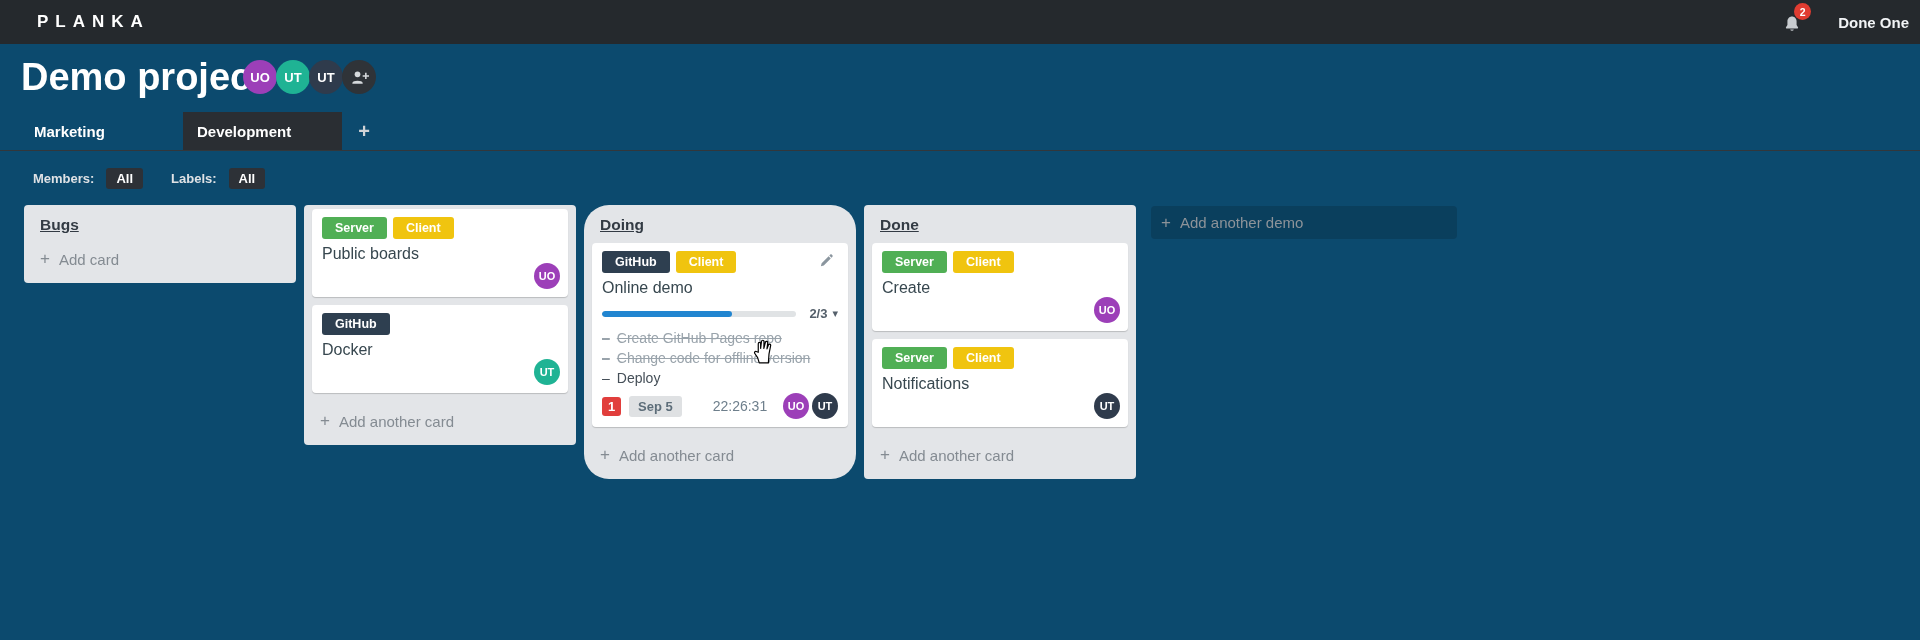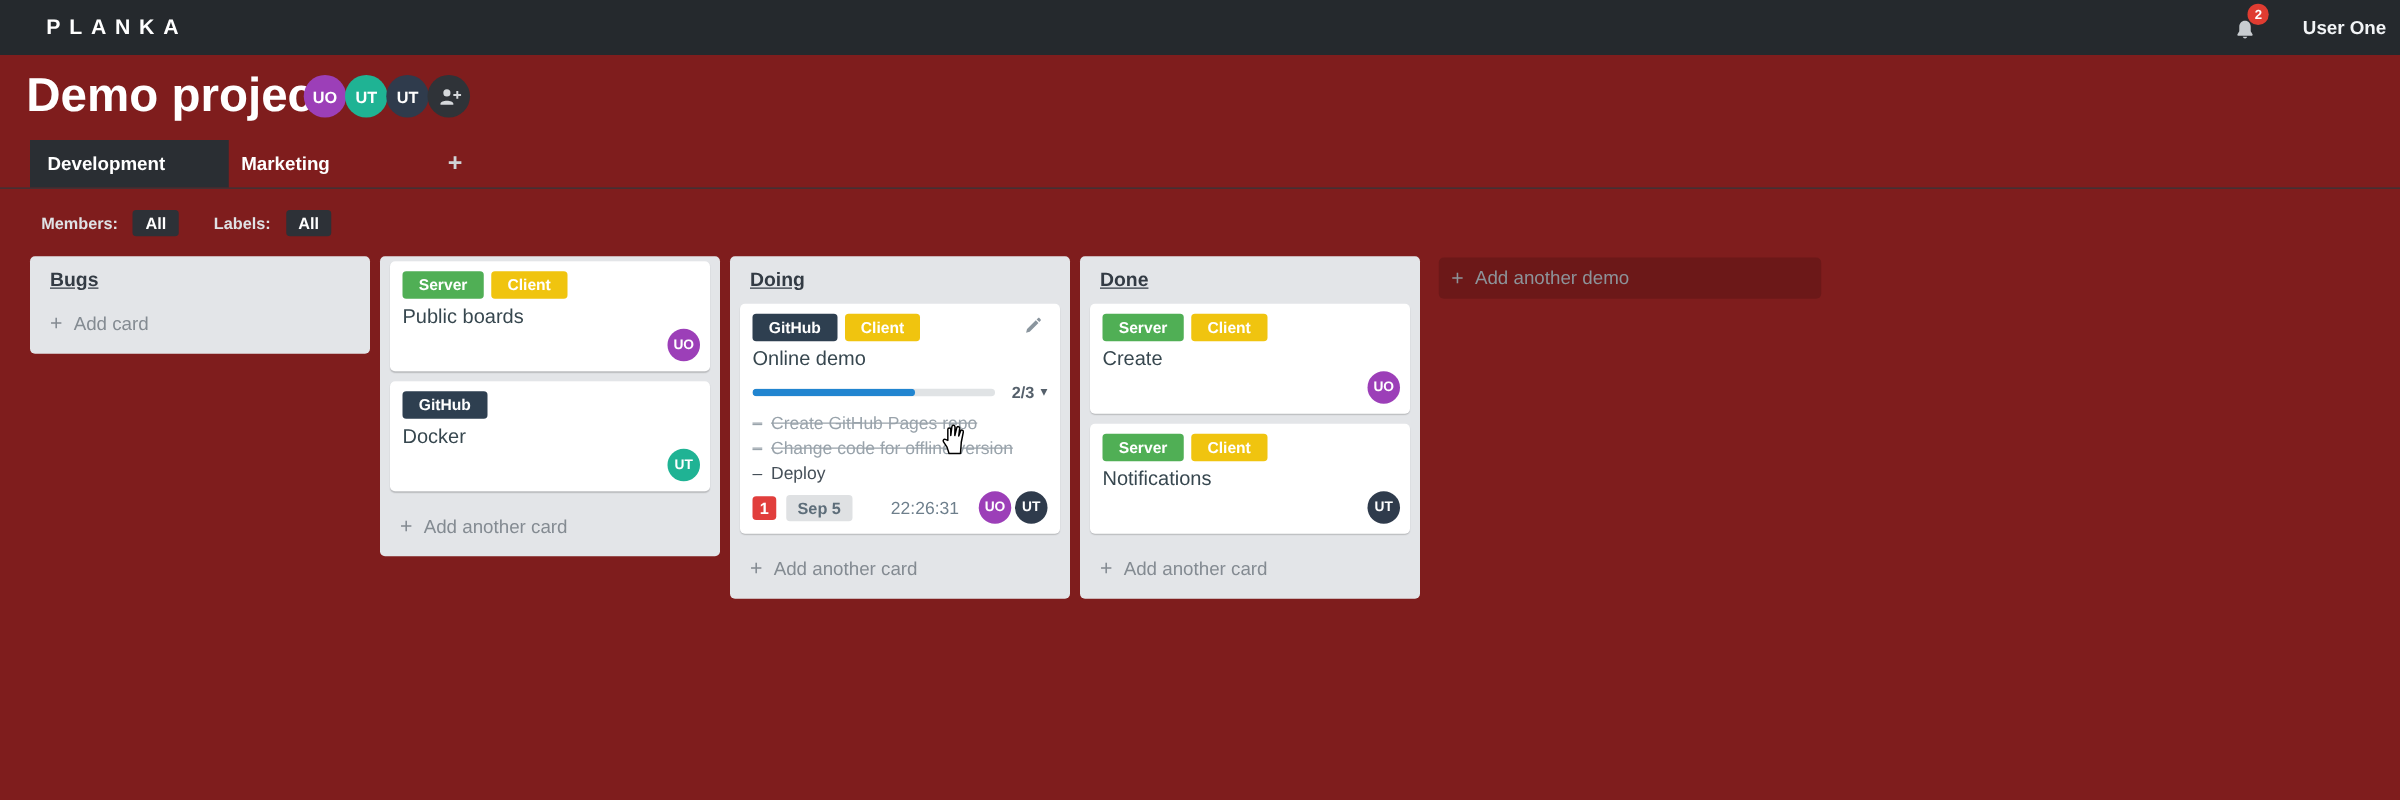--- a/index.html
+++ b/index.html
@@ -1,19 +1,19 @@
 <!DOCTYPE html>
 <html><head>
 <meta charset="utf-8">
 <style>
   * { margin:0; padding:0; box-sizing:border-box; }
   html,body { background:#111; }
   .screen {
     position:relative; width:1920px; height:640px; overflow:hidden;
-    background:#7f1d1d; font-family:"Liberation Sans", sans-serif;
+    background:#0c4a6e; font-family:"Liberation Sans", sans-serif;
     -webkit-font-smoothing:antialiased;
   }
   
   .topbar { position:absolute; left:0; top:0; width:1920px; height:44px; background:#25292d; z-index:5; display:flex; align-items:center; }
   .logo { position:absolute; left:37px; top:0; height:44px; line-height:44px; color:#fff; font-size:17px; font-weight:700; letter-spacing:7px; cursor:pointer; }
   .topbar-right { position:absolute; right:11px; top:0; height:44px; display:flex; align-items:center; gap:30px; }
   .bell-wrap { position:relative; width:26px; height:30px; cursor:pointer; }
   .bell-wrap svg { position:absolute; left:0; bottom:2px; }
   .notif-badge { position:absolute; left:12px; top:-4px; min-width:17px; height:17px; border-radius:50%; background:#e03c31; color:#fff; font-size:10.5px; font-weight:700; display:flex; align-items:center; justify-content:center; }
   .user-name { color:#f2f4f6; font-size:15px; font-weight:600; cursor:pointer; }
@@ -81,21 +81,21 @@
   <header class="topbar">
     <div class="logo">PLANKA</div>
     <div class="topbar-right">
       <div class="bell-wrap">
         <svg width="20" height="22" viewBox="0 0 24 24">
           <path fill="#c8ccd0" d="M12 3c-3.3 0-5.5 2.6-5.5 5.8v4.4L4.8 16c-.4.7.1 1.5.9 1.5h12.6c.8 0 1.3-.8.9-1.5l-1.7-2.8V8.8C17.5 5.6 15.3 3 12 3z"></path>
           <path fill="#c8ccd0" d="M9.8 18.5a2.3 2.3 0 0 0 4.4 0z"></path>
         </svg>
         <span class="notif-badge">2</span>
       </div>
-      <div class="user-name">User One</div>
+      <div class="user-name">Done One</div>
     </div>
   </header>
 
   <h1 class="project-title">Demo project</h1>
   <div class="avatars-row">
     <span id="project-members-slot" style="display:flex">
         <span class="avatar" style="background: rgb(156, 63, 184);">UO</span>
         <span class="avatar" style="background: rgb(31, 179, 148);">UT</span>
         <span class="avatar" style="background: rgb(47, 59, 76);">UT</span>
       </span>
@@ -103,22 +103,22 @@
       <svg width="19" height="17" viewBox="0 0 24 20">
         <circle cx="9.5" cy="6" r="3.6" fill="#d6d9dc"></circle>
         <path fill="#d6d9dc" d="M3 17c0-4 13-4 13 0v1H3z"></path>
         <path fill="#d6d9dc" d="M19 4h2v3h3v2h-3v3h-2V9h-3V7h3z"></path>
       </svg>
     </button>
   </div>
 
   <nav class="tabs-row">
     <span id="board-tabs-slot" style="display:flex">
+        <div class="tab">Marketing</div>
         <div class="tab active">Development</div>
-        <div class="tab">Marketing</div>
       </span>
     <button class="tab-add">+</button>
   </nav>
   <div class="tabs-divider"></div>
 
   <div class="filters-row">
     <span class="filter-label">Members:</span>
     <span class="filter-chip">All</span>
     <span class="filter-gap"></span>
     <span class="filter-label">Labels:</span>
@@ -147,21 +147,21 @@
             <span class="label-chip" style="background: rgb(46, 63, 80);">GitHub</span>
           </div>
           <div class="card-title">Docker</div>
           <span class="card-avatar" style="background: rgb(31, 179, 148);">UT</span>
         </div>
         <div class="add-card-row">
           <span class="plus">+</span>
           <span>Add another card</span>
         </div>
       </div>
-      <div class="list" style="left: 584px;">
+      <div class="list" style="left: 584px; border-radius: 25px;">
         <div class="list-name">Doing</div>
         <div class="card">
           <div class="labels-row">
             <span class="label-chip" style="background: rgb(46, 63, 80);">GitHub</span>
             <span class="label-chip" style="background: rgb(240, 196, 15);">Client</span>
           </div>
           <span class="edit-pencil"><svg width="15" height="15" viewBox="0 0 24 24">
               <path fill="#8a959e" d="M3 21l1.2-4.6L15.4 5.2l3.4 3.4L7.6 19.8 3 21zM16.5 4.1l1.6-1.6c.6-.6 1.6-.6 2.2 0l1.2 1.2c.6.6.6 1.6 0 2.2l-1.6 1.6-3.4-3.4z"></path>
             </svg></span>
           <div class="card-title">Online demo</div>

